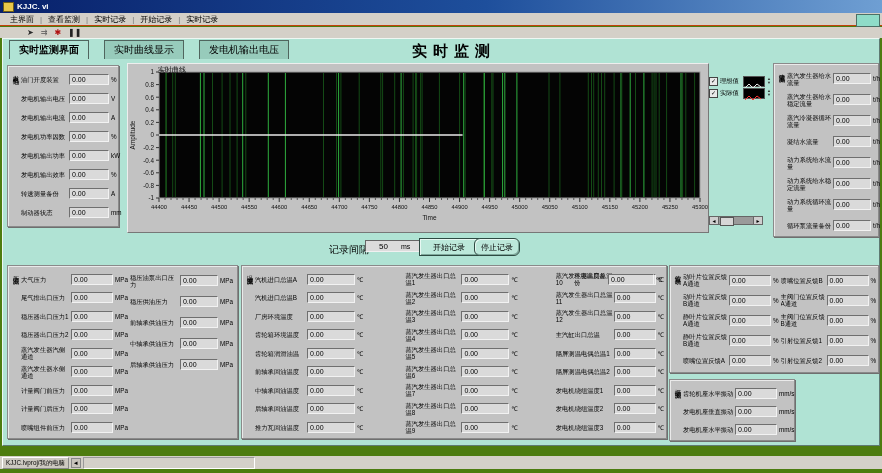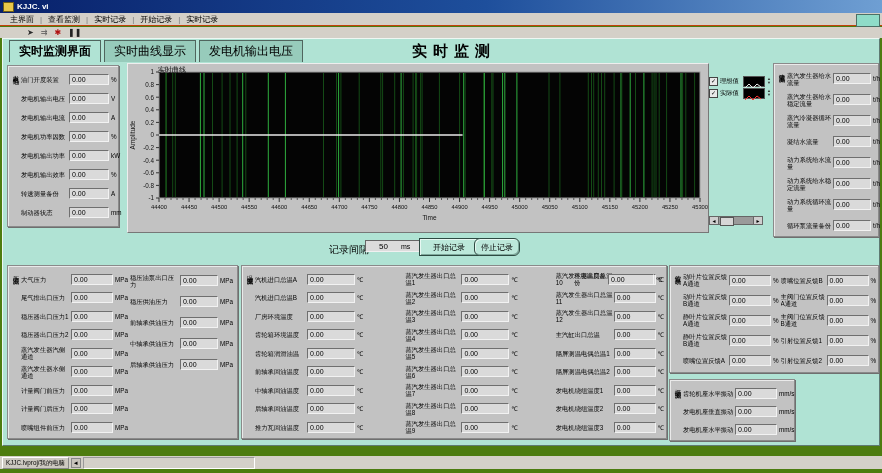--- a/index.html
+++ b/index.html
@@ -19,22 +19,22 @@
   .menu-sep{color:#7b7b7b;}
   .help-box{position:absolute;right:2px;top:14px;width:22px;height:11px;background:#8fdcc8;border:1px solid #4c6f66;}
   
   .toolbar{position:absolute;left:0;top:27px;width:882px;height:11px;background:#d4d0c8;
     display:flex;align-items:center;gap:7px;padding-left:27px;box-sizing:border-box;}
   .tb-icon{font-size:8px;line-height:9px;}
   
   .main{position:absolute;left:2px;top:38px;width:878px;height:408px;background:#b0e3d4;
     border:1px solid #eef7f3;border-right-color:#5e7a72;border-bottom-color:#5e7a72;box-sizing:border-box;}
   .tabs{position:absolute;left:6px;top:1px;display:flex;}
-  .tab{font-size:12px;padding:2px 9px 2px 9px;background:#97cbbb;border:1px solid #50655e;
-    border-bottom:none;margin-right:3px;}
+  .tab{font-size:10px;padding:2px 9px 2px 9px;background:#97cbbb;border:1px solid #50655e;
+    border-bottom:none;margin-right:15px;}
   .tab.active{background:#b0e3d4;font-weight:bold;}
   .page-title{position:absolute;left:397px;top:3px;font-size:15px;font-weight:bold;letter-spacing:6px;margin-left:12px;}
   
   .panel{position:absolute;background:#c2c2c2;border:1px solid #8a8a8a;
     box-shadow:inset 1px 1px 0 #eaeaea, 1px 1px 0 #6f6f6f;box-sizing:border-box;
     display:flex;padding:4px 2px 2px 3px;}
   .vlabel{writing-mode:vertical-rl;text-orientation:upright;font-size:6.5px;line-height:8px;
     letter-spacing:1px;flex:0 0 9px;margin-right:1px;}
   .panel-cols{display:flex;flex:1;gap:2px;}
   .fields{display:flex;flex-direction:column;flex:1;}

